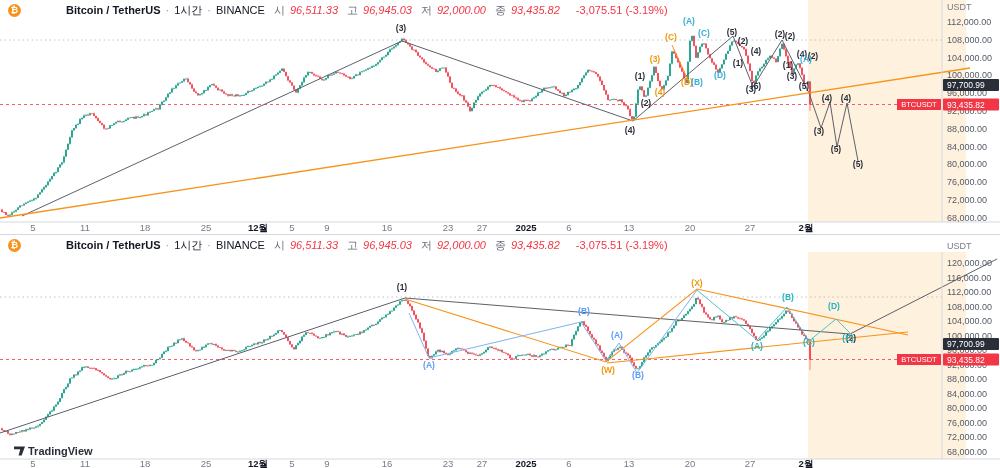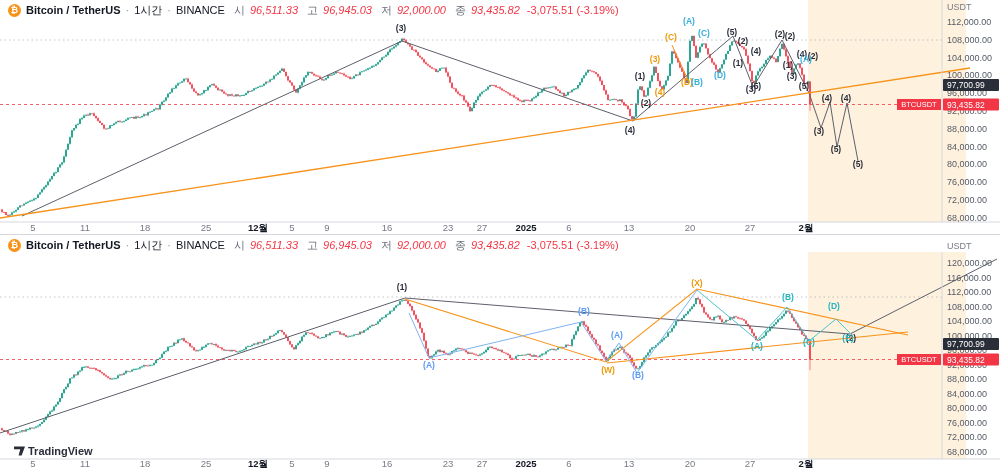--- a/index.html
+++ b/index.html
@@ -5,26 +5,26 @@
   html,body{margin:0;padding:0;background:#ffffff;width:1000px;height:468px;overflow:hidden;
     font-family:"Liberation Sans",sans-serif;}
   .stage{position:relative;width:1000px;height:468px;background:#fff;}
   .panel{position:absolute;left:0;width:1000px;height:234px;}
   .panel.bottom{top:234px;border-top:1px solid #d6d8e0;}
   .panel svg{position:absolute;left:0;top:0;}
   .hdr{position:absolute;left:8px;top:4px;display:flex;align-items:center;gap:5px;
     font-size:11px;line-height:13px;white-space:nowrap;z-index:5;}
   .coin{width:13px;height:13px;border-radius:50%;background:#f7931a;color:#fff;font-size:9px;
     font-weight:bold;display:flex;align-items:center;justify-content:center;}
-  .sym{color:#131722;font-weight:700;}
+  .sym{color:#131722;font-weight:700;margin-left:40px;}
   .meta{color:#131722;}
   .dot{color:#9598a1;}
   .olab{color:#6a6d78;margin-left:4px;}
   .oval{color:#f23645;font-style:italic;}
-  .chg{color:#f23645;margin-left:2px;}
+  .chg{color:#f23645;margin-left:11px;}
 </style>
 </head>
 <body>
 
 <div class="stage">
 
   <div class="panel top">
     <div class="hdr">
       <span class="coin">₿</span>
       <span class="sym">Bitcoin / TetherUS</span>

